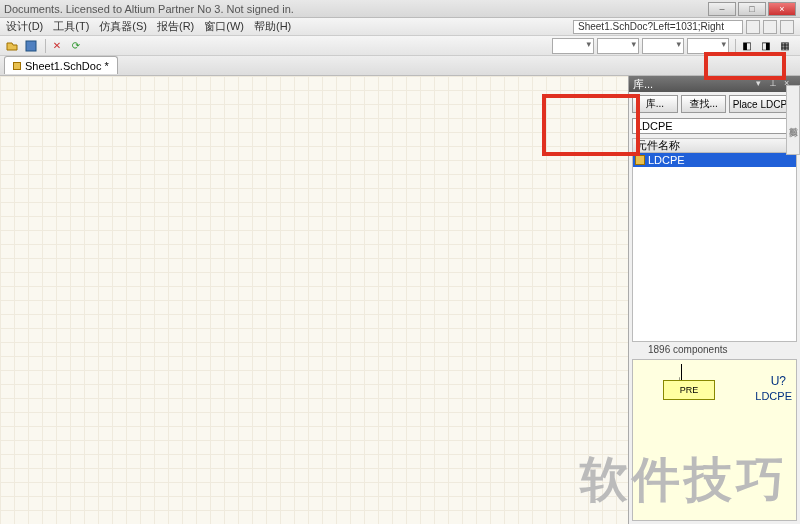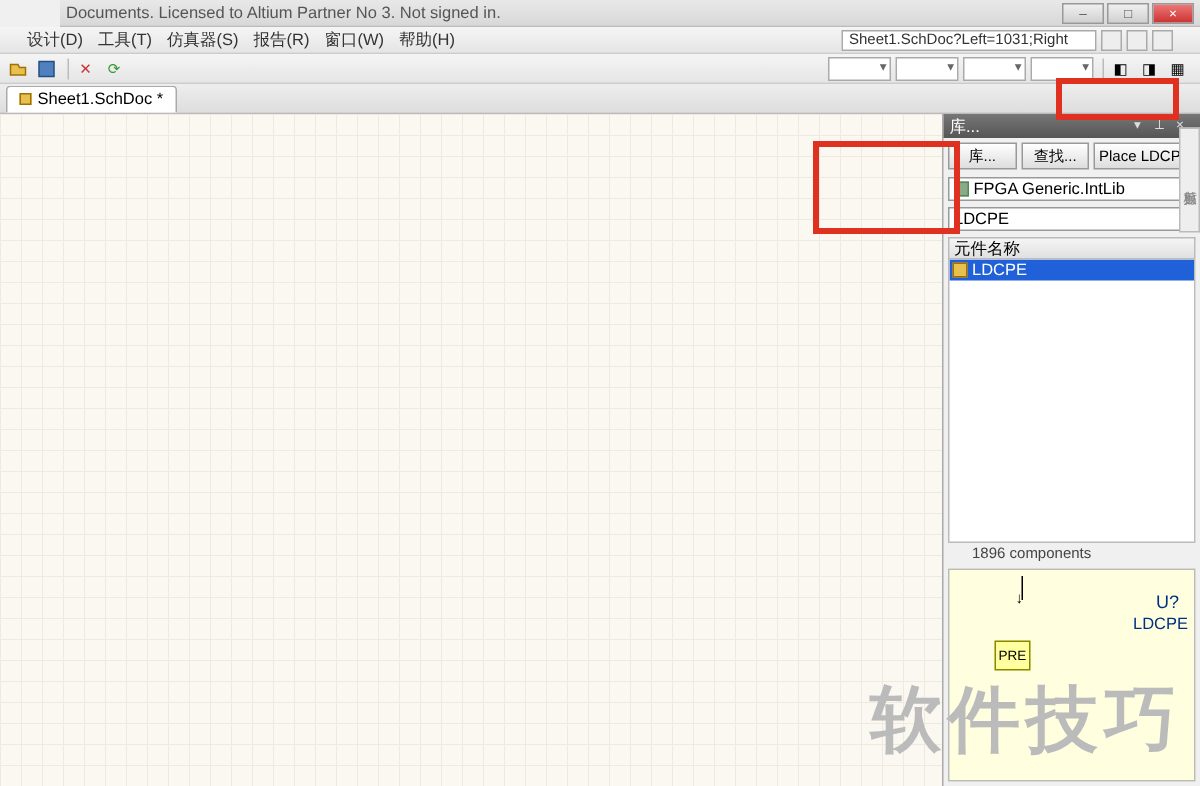--- a/index.html
+++ b/index.html
@@ -1,39 +1,39 @@
 <!DOCTYPE html>
 <html><head>
 <meta charset="utf-8">
 <style>
 * { margin: 0; padding: 0; box-sizing: border-box; font-family: "Microsoft YaHei", Arial, sans-serif; font-size: 11px; }
 body { width: 800px; height: 524px; background: #f0f0f0; position: relative; overflow: hidden; }
 
-.titlebar { height: 18px; background: linear-gradient(#e8e8e8, #d8d8d8); display: flex; align-items: center; padding: 0 4px; color: #555; font-size: 10px; border-bottom: 1px solid #bbb; margin-left: 40px; }
+.titlebar { height: 18px; background: linear-gradient(#e8e8e8, #d8d8d8); display: flex; align-items: center; padding: 0 4px; color: #555; font-size: 10px; border-bottom: 1px solid #bbb; }
 .titlebar .spacer { flex: 1; }
 .win-btn { width: 28px; height: 14px; margin-left: 2px; border: 1px solid #999; display: flex; align-items: center; justify-content: center; font-size: 9px; cursor: pointer; }
 .win-min { background: linear-gradient(#f0f0f0,#d0d0d0); }
 .win-max { background: linear-gradient(#f0f0f0,#d0d0d0); }
 .win-close { background: linear-gradient(#e77,#c33); color: #fff; }
 
-.menubar { height: 18px; background: linear-gradient(#f5f5f5,#e5e5e5); display: flex; align-items: center; padding: 0 18px; color: #333; border-bottom: 1px solid #ccc; }
+.menubar { height: 18px; background: linear-gradient(#f5f5f5,#e5e5e5); display: flex; align-items: center; padding: 0 6px; color: #333; border-bottom: 1px solid #ccc; }
 .menu-item { margin-right: 10px; cursor: pointer; }
 .menubar .rightinfo { margin-left: auto; display: flex; align-items: center; justify-content: flex-end; }
 .rightfield { background: #fff; border: 1px solid #aaa; padding: 0 4px; height: 14px; line-height: 12px; font-size: 10px; width: 170px; }
 .rt-icon { width: 14px; height: 14px; margin-left: 3px; border: 1px solid #aaa; background: #eee; }
 
 .toolbar { height: 20px; background: linear-gradient(#f5f5f5,#e5e5e5); border-bottom: 1px solid #ccc; display: flex; align-items: center; padding: 0 4px; }
 .tbtn { width: 16px; height: 16px; margin-right: 3px; border: 1px solid transparent; display: flex; align-items: center; justify-content: center; font-size: 10px; cursor: pointer; }
 .tbtn svg { width: 12px; height: 12px; }
 .sep { width: 1px; height: 14px; background: #bbb; margin: 0 3px; }
 .toolbar .right-tools { margin-left: auto; display: flex; align-items: center; }
 .combo { width: 42px; height: 16px; background: #fff; border: 1px solid #aaa; margin-right: 3px; position: relative; }
 .combo:after { content: "▾"; position: absolute; right: 2px; top: 0; font-size: 9px; color: #666; }
 
-.tabbar { height: 20px; background: linear-gradient(#eee,#ddd); border-bottom: 1px solid #bbb; display: flex; align-items: center; padding-left: 4px; }
+.tabbar { height: 20px; background: linear-gradient(#eee,#ddd); border-bottom: 1px solid #bbb; display: flex; align-items: flex-start; padding-left: 4px; }
 .doctab { height: 18px; background: #fff; border: 1px solid #aaa; border-bottom: none; padding: 0 8px; display: flex; align-items: center; font-size: 10px; border-radius: 3px 3px 0 0; }
 .doctab .dot { width: 8px; height: 8px; background: #e8c050; border: 1px solid #a07000; margin-right: 4px; }
 
 .workarea { position: absolute; top: 76px; left: 0; right: 0; bottom: 0; display: flex; }
 .canvas { flex: 1; background: #faf8f0; position: relative; }
 .grid { position: absolute; inset: 0; background-image: linear-gradient(#efeadd 1px, transparent 1px), linear-gradient(90deg, #efeadd 1px, transparent 1px); background-size: 14px 14px; }
 
 .libpanel { width: 172px; background: #f0f0f0; border-left: 1px solid #aaa; display: flex; flex-direction: column; position: relative; }
 .lib-title { height: 16px; background: linear-gradient(#777,#555); color: #fff; font-size: 10px; display: flex; align-items: center; padding: 0 4px; }
 .lib-title .sp { flex: 1; }
@@ -52,21 +52,21 @@
 
 .lib-list { margin: 0 3px; border: 1px solid #bbb; background: #fff; height: 190px; overflow: hidden; }
 .lib-row { height: 14px; display: flex; align-items: center; font-size: 10px; padding: 0 2px; }
 .lib-row .cic { width: 10px; height: 10px; background: #e8c050; border: 1px solid #a07000; margin-right: 3px; }
 .lib-row.sel { background: #2060d8; color: #fff; }
 
 .lib-count { margin: 2px 19px; font-size: 10px; color: #444; }
 
 .lib-preview { margin: 2px 3px 3px; flex: 1; background: #ffffe0; border: 1px solid #bbb; position: relative; display: flex; align-items: center; justify-content: center; }
 .prev-sym { position: absolute; left: 30px; top: 20px; }
-.prev-box { width: 24px; height: 20px; background: #ffffa0; border: 1px solid #880; display: flex; align-items: center; justify-content: center; font-size: 9px; margin-top: 27px; }
+.prev-box { width: 52px; height: 20px; background: #ffffa0; border: 1px solid #880; display: flex; align-items: center; justify-content: center; font-size: 9px; }
 .prev-pin { position: absolute; left: 48px; top: 4px; width: 1px; height: 16px; background: #000; }
 .prev-arrow { position: absolute; left: 44px; top: 14px; font-size: 10px; }
 .prev-u { position: absolute; right: 10px; top: 14px; font-size: 12px; color: #003080; }
 .prev-name { position: absolute; right: 4px; top: 30px; font-size: 11px; color: #003080; }
 
 .sidetab { position: absolute; right: 0; top: 85px; width: 14px; height: 70px; background: #eee; border: 1px solid #bbb; writing-mode: vertical-rl; font-size: 9px; color: #888; display: flex; align-items: center; justify-content: center; }
 
 .highlight { position: absolute; border: 4px solid #e03020; pointer-events: none; }
 .hl1 { top: 52px; right: 14px; width: 82px; height: 28px; }
 .hl2 { top: 94px; right: 160px; width: 98px; height: 62px; }
@@ -144,24 +144,20 @@
       <span class="lib-pin">▾</span>
       <span class="lib-pin">⟂</span>
       <span class="lib-x">×</span>
     </div>
     <div class="lib-btnrow">
       <div class="lib-btn">库...</div>
       <div class="lib-btn">查找...</div>
       <div class="lib-btn lib-place">Place LDCPE</div>
     </div>
     <div class="lib-dd">
-      <div class="ic"></div>
-      <span>FPGA Generic.IntLib</span>
-    </div>
-    <div class="lib-dd">
       <span>LDCPE</span>
     </div>
     <div class="lib-header">
       <span>元件名称</span>
     </div>
     <div class="lib-list">
       <div class="lib-row sel">
         <div class="cic"></div>
         <span>LDCPE</span>
       </div>

